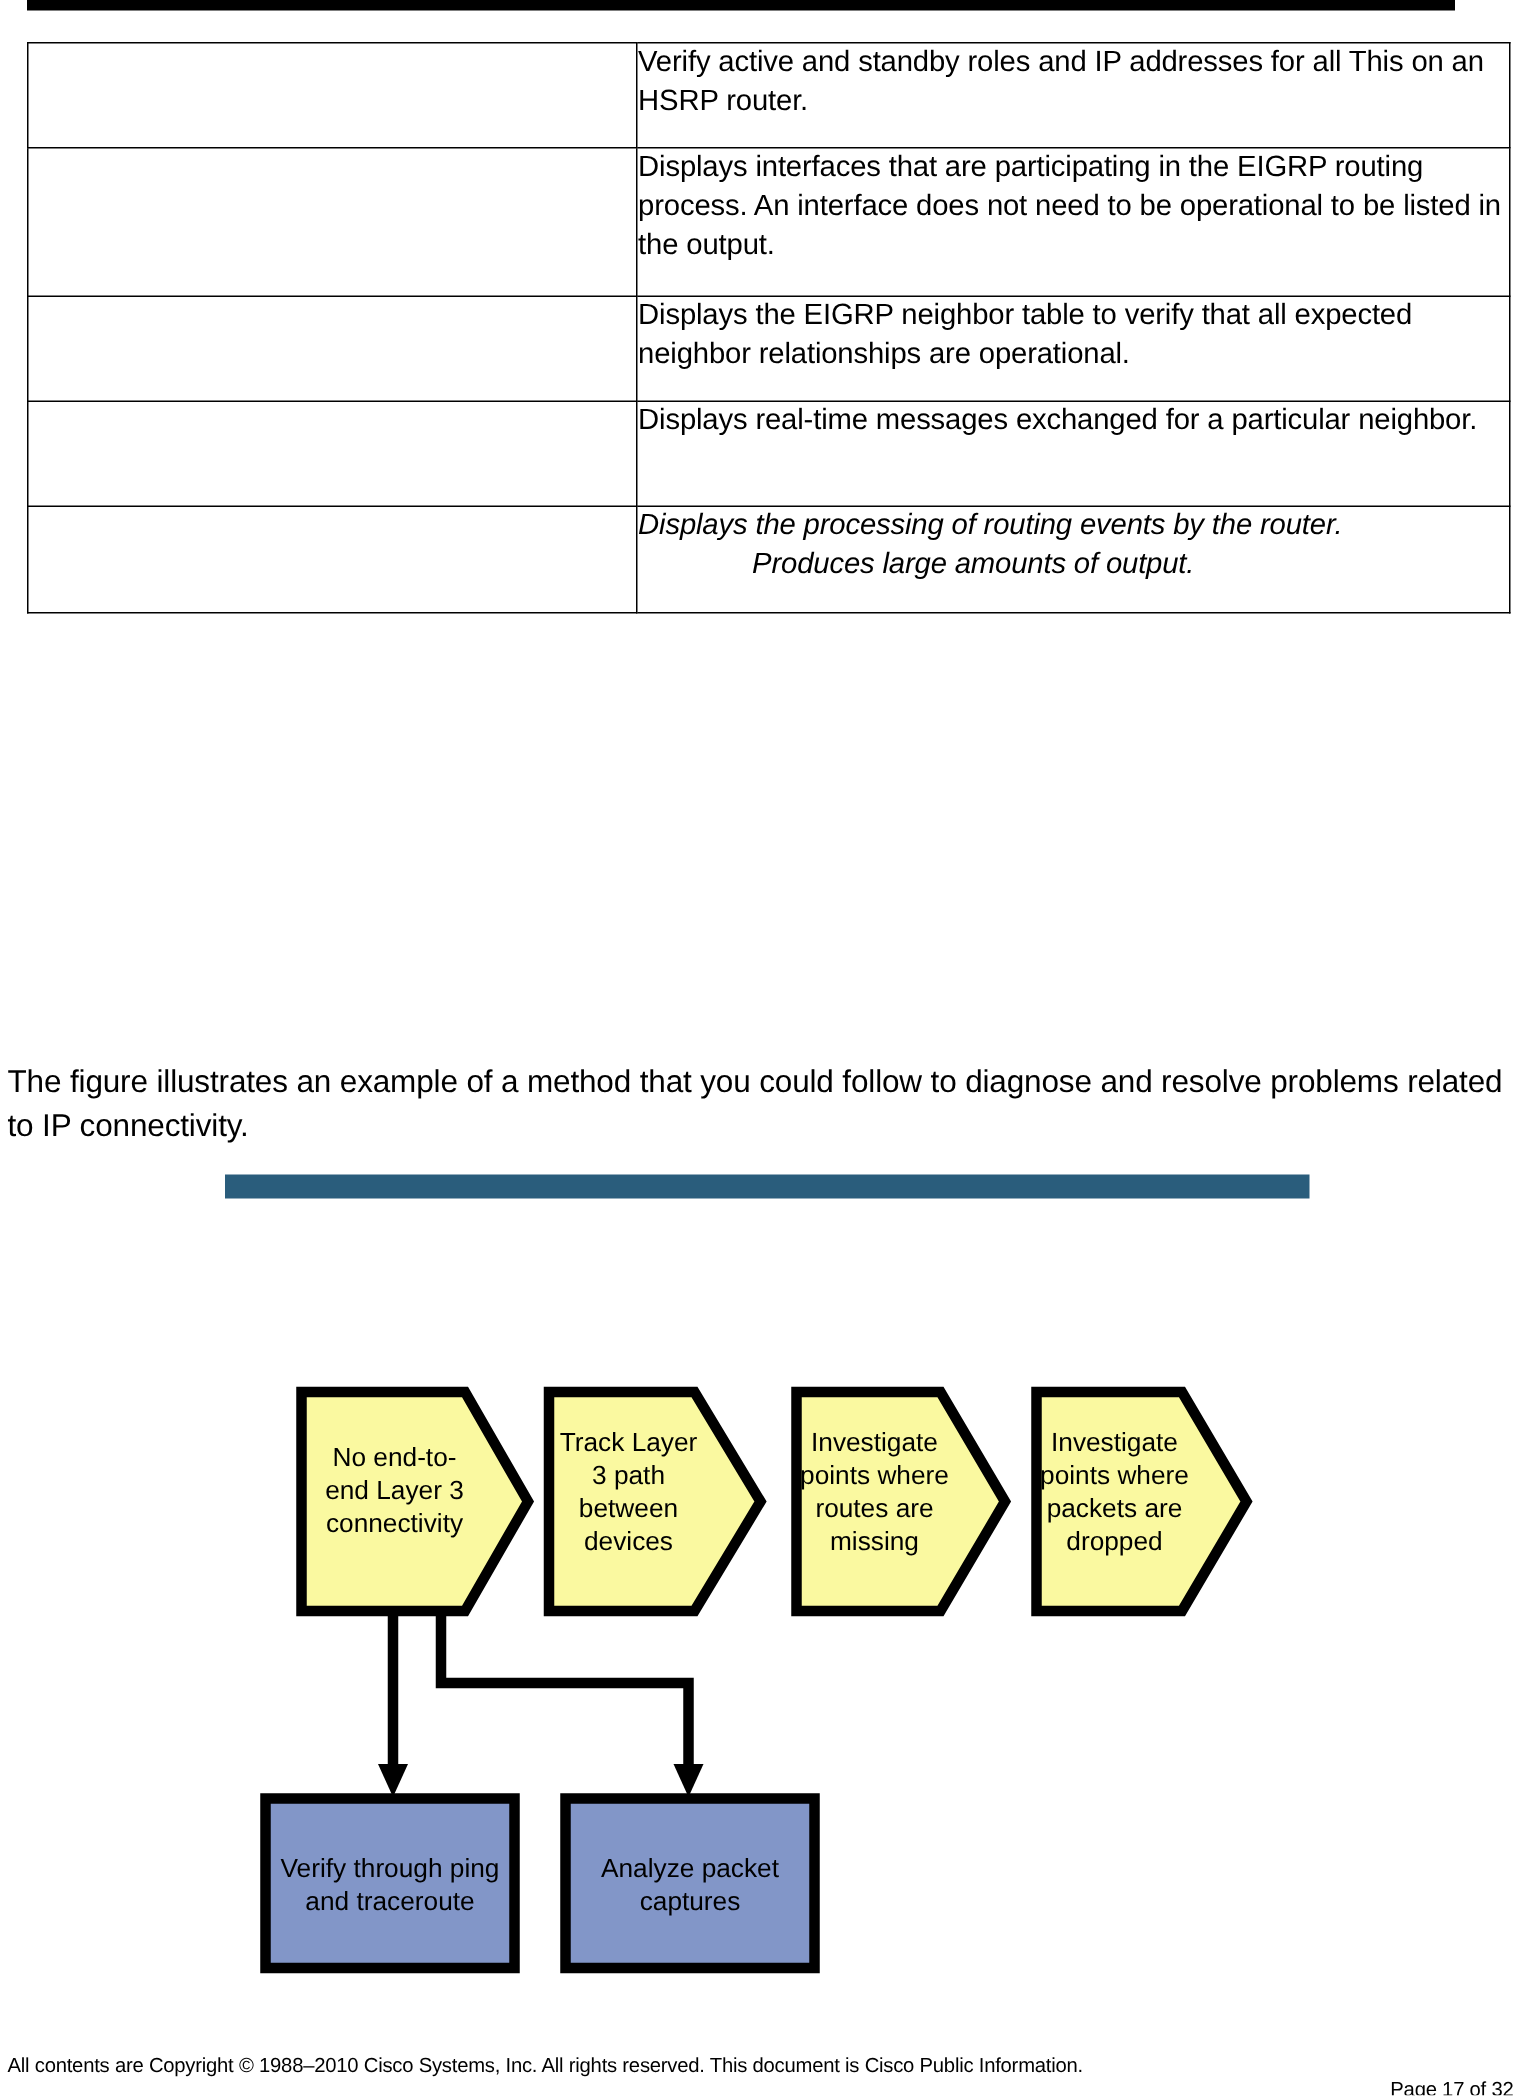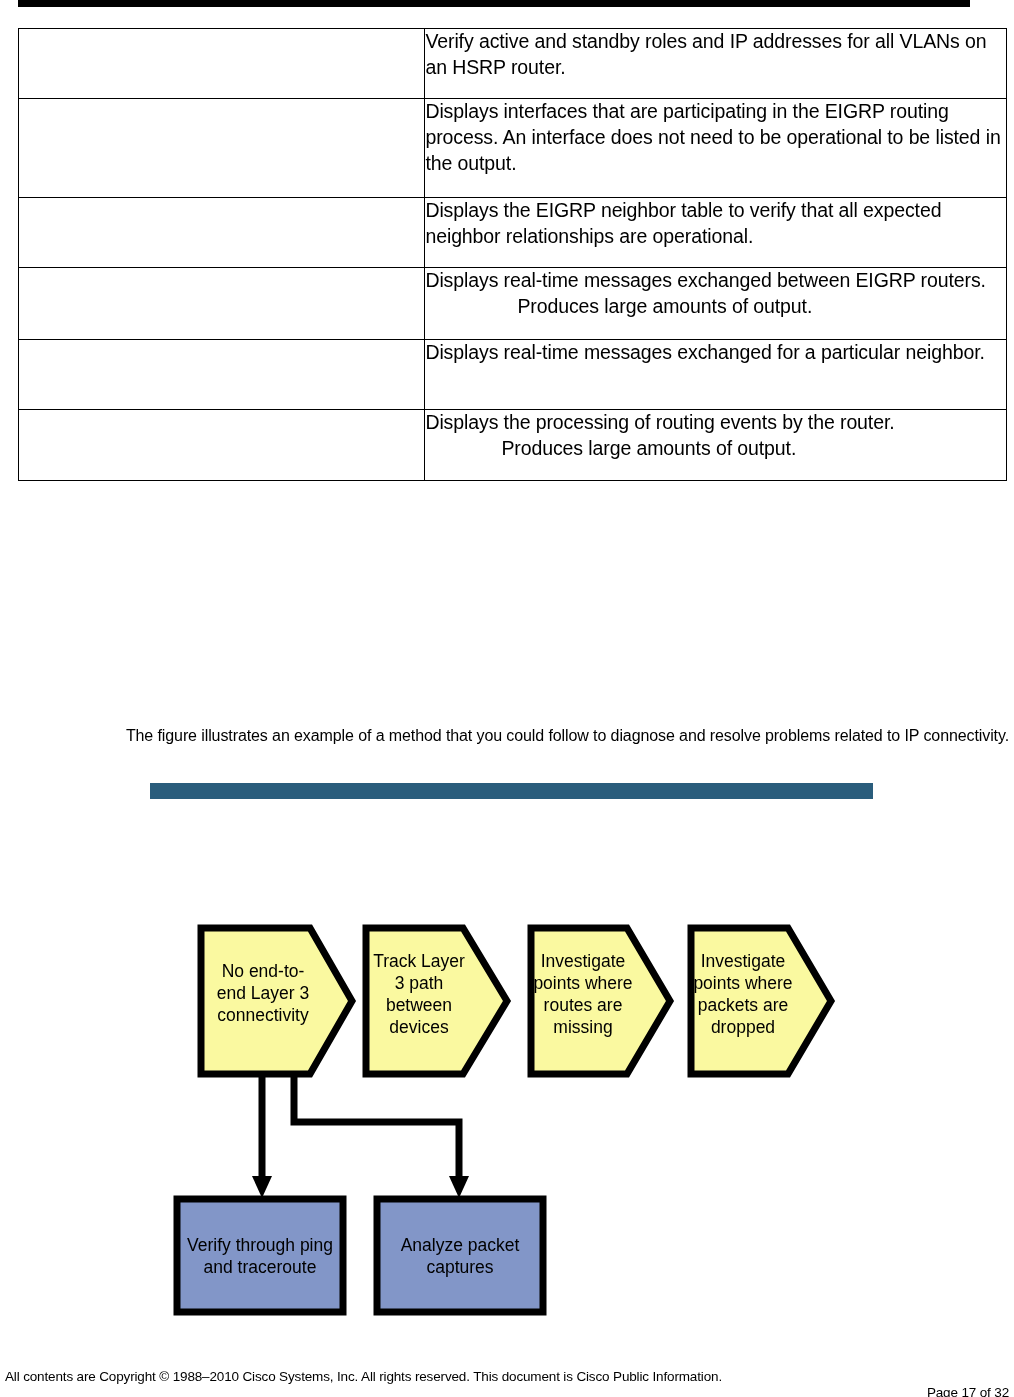--- a/index.html
+++ b/index.html
@@ -54,35 +54,34 @@
     letter-spacing: -0.1px;
   }
   .cmd-cell { padding: 0; }
 
   .row-h1 { height: 70px; }
   .row-h2 { height: 99px; margin-left: 38px; }
   .row-h3 { height: 70px; margin-top: 21px; }
   .row-h4 { height: 70px; }
   .row-h5 { height: 72px; }
   .row-h6 { height: 70px; }
-  .row-h7 { height: 71px; }
+  .row-h7 { height: 71px; font-style: italic; }
 
   .gap-wide { display: inline-block; width: 92px; }
   .line-indent { display: block; padding-left: 76px; }
 
   
   .body-para {
     position: absolute;
     left: 5px;
-    top: 725px;
+    top: 708px;
     width: 1004px;
-    font-size: 16px;
+    font-size: 21px;
     line-height: 1.38;
     letter-spacing: -0.1px;
-    text-align: right;
   }
 
   
   .figure-banner {
     position: absolute;
     left: 150px;
     top: 783px;
     width: 723px;
     height: 16px;
     background: #2a5d7c;
@@ -135,33 +134,29 @@
   <div class="top-rule"></div>
 
   <table class="cmd-table">
     <colgroup>
       <col class="col-cmd">
         <col class="col-desc">
     </colgroup>
     <tbody>
       <tr class="row-h1">
         <td class="cmd-cell"></td>
-        <td class="desc-cell">Verify active and standby roles and IP addresses for all VLANs on an HSRP router.</td>
+        <td class="desc-cell">Verify active and standby roles and IP addresses for all This on an HSRP router.</td>
       </tr>
       <tr class="row-h2">
         <td class="cmd-cell"></td>
         <td class="desc-cell">Displays interfaces that are participating in the EIGRP routing process. An interface does not need to be operational to be listed in the output.</td>
       </tr>
       <tr class="row-h3">
         <td class="cmd-cell"></td>
         <td class="desc-cell">Displays the EIGRP neighbor table to verify that all expected neighbor relationships are operational.</td>
-      </tr>
-      <tr class="row-h5">
-        <td class="cmd-cell"></td>
-        <td class="desc-cell"><span>Displays real-time messages exchanged between EIGRP</span> <span>routers.</span><span class="gap-wide"></span><span>Produces large amounts of output.</span></td>
       </tr>
       <tr class="row-h6">
         <td class="cmd-cell"></td>
         <td class="desc-cell">Displays real-time messages exchanged for a particular neighbor.</td>
       </tr>
       <tr class="row-h7">
         <td class="cmd-cell"></td>
         <td class="desc-cell"><span>Displays the processing of routing events by the router.</span><span class="line-indent">Produces large amounts of output.</span></td>
       </tr>
     </tbody>

